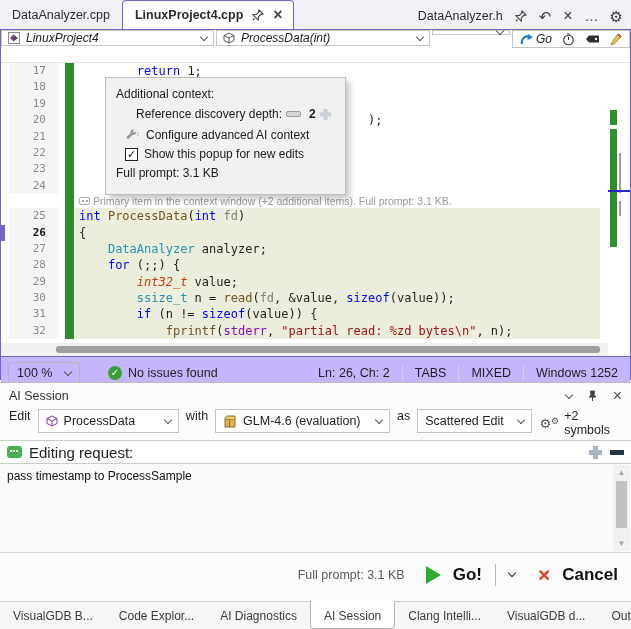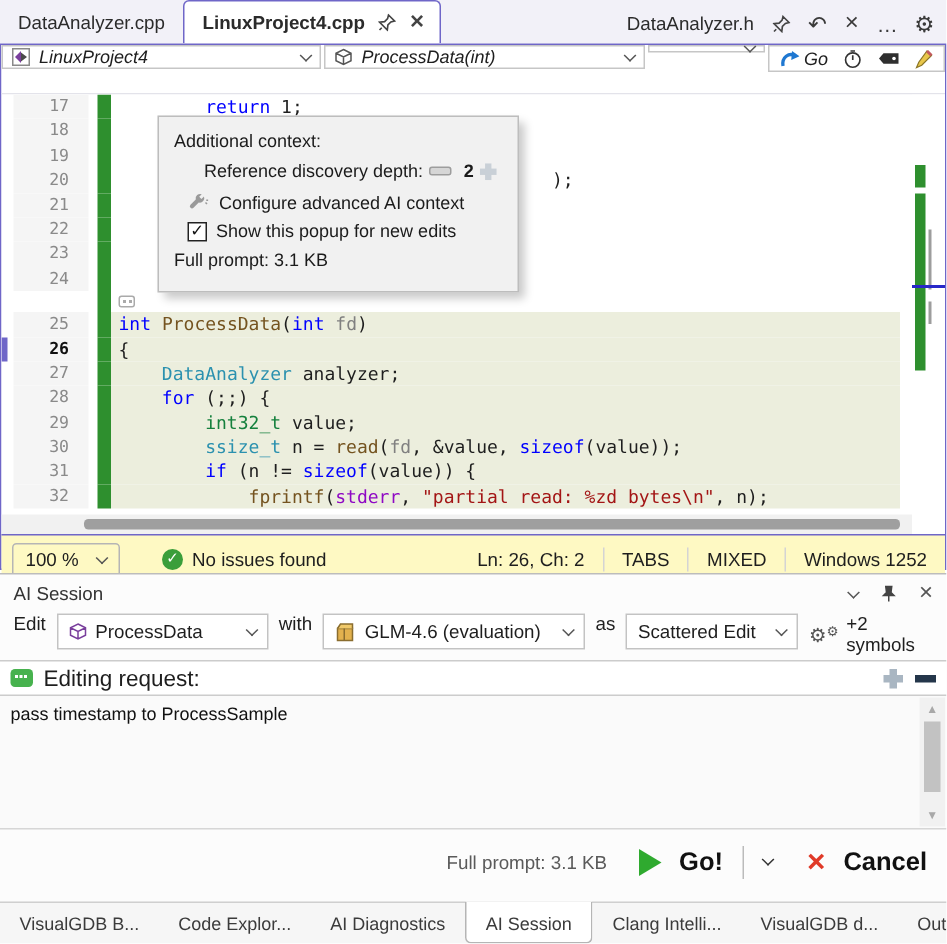--- a/index.html
+++ b/index.html
@@ -87,21 +87,21 @@
   
   .vstrip { position:absolute; right:0; top:0; bottom:13px; width:22px; background:#fff; }
   .vs-green { position:absolute; left:2px; width:7px; background:#2e8f2e; }
   .vs-thumb { position:absolute; left:11px; width:2px; background:#9d9d9d; }
   .vs-caret { position:absolute; left:0; right:0; height:2px; background:#2727c8; }
   .split-ico { position:absolute; right:5px; top:3px; }
   .hscroll { position:absolute; left:0; right:22px; bottom:0; height:13px; background:#f1f1f1; }
   .hthumb { position:absolute; left:55px; right:8px; top:3px; height:7px; background:#9f9f9f; border-radius:3px; }
   
   .statusbar {
-    height:33px; border-top:1px solid #6f66c8; background:#fef9c3;
+    height:33px; border-top:1px solid #6f66c8; background:#c4b5fd;
     display:flex; align-items:center; font-size:12.5px;
   }
   .zoom-combo {
     margin-left:7px; border:1px solid #b5b5b5; border-radius:3px; width:72px; height:23px;
     display:flex; align-items:center; justify-content:space-between; padding:0 8px;
   }
   .issue { display:flex; align-items:center; gap:6px; margin-left:28px; }
   .chk-circle {
     width:14px; height:14px; border-radius:50%; background:#3a9e3a; color:#fff;
     font-size:10px; line-height:14px; text-align:center; font-weight:bold;
@@ -280,21 +280,21 @@
         <div class="row">
           <div class="lnmark"></div>
           <div class="ln">24</div>
           <div class="chg"></div>
           <div class="code"></div>
         </div>
         <div class="row note-row">
           <div class="lnmark"></div>
           <div class="ln" style="background:#fff;"></div>
           <div class="chg"></div>
-          <div class="code"><span class="ctx-ico"></span></div>
+          <div class="code"><span class="ctx-ico"></span><span>Primary item in the context window (+2 additional items). Full prompt: 3.1 KB.</span></div>
         </div>
         <div class="row hl">
           <div class="lnmark"></div>
           <div class="ln">25</div>
           <div class="chg"></div>
           <div class="code"><span style="color: rgb(0, 0, 255);">int</span><span style="color: rgb(30, 30, 30);"> </span><span style="color: rgb(116, 83, 31);">ProcessData</span><span style="color: rgb(30, 30, 30);">(</span><span style="color: rgb(0, 0, 255);">int</span><span style="color: rgb(30, 30, 30);"> </span><span style="color: rgb(128, 128, 128);">fd</span><span style="color: rgb(30, 30, 30);">)</span></div>
         </div>
         <div class="row hl active">
           <div class="lnmark"></div>
           <div class="ln">26</div>
@@ -310,21 +310,21 @@
         <div class="row hl">
           <div class="lnmark"></div>
           <div class="ln">28</div>
           <div class="chg"></div>
           <div class="code"><span style="color: rgb(30, 30, 30);">    </span><span style="color: rgb(0, 0, 255);">for</span><span style="color: rgb(30, 30, 30);"> (;;) {</span></div>
         </div>
         <div class="row hl">
           <div class="lnmark"></div>
           <div class="ln">29</div>
           <div class="chg"></div>
-          <div class="code"><span style="color: rgb(30, 30, 30);">        </span><span style="color: #15803d;">int32_t</span><span style="color: rgb(30, 30, 30);"> value;</span></div>
+          <div class="code"><span style="color: rgb(30, 30, 30);">        </span><span style="color: #c2410c; font-style: italic;">int32_t</span><span style="color: rgb(30, 30, 30);"> value;</span></div>
         </div>
         <div class="row hl">
           <div class="lnmark"></div>
           <div class="ln">30</div>
           <div class="chg"></div>
           <div class="code"><span style="color: rgb(30, 30, 30);">        </span><span style="color: rgb(43, 145, 175);">ssize_t</span><span style="color: rgb(30, 30, 30);"> n = </span><span style="color: rgb(116, 83, 31);">read</span><span style="color: rgb(30, 30, 30);">(</span><span style="color: rgb(128, 128, 128);">fd</span><span style="color: rgb(30, 30, 30);">, &amp;value, </span><span style="color: rgb(0, 0, 255);">sizeof</span><span style="color: rgb(30, 30, 30);">(value));</span></div>
         </div>
         <div class="row hl">
           <div class="lnmark"></div>
           <div class="ln">31</div>

